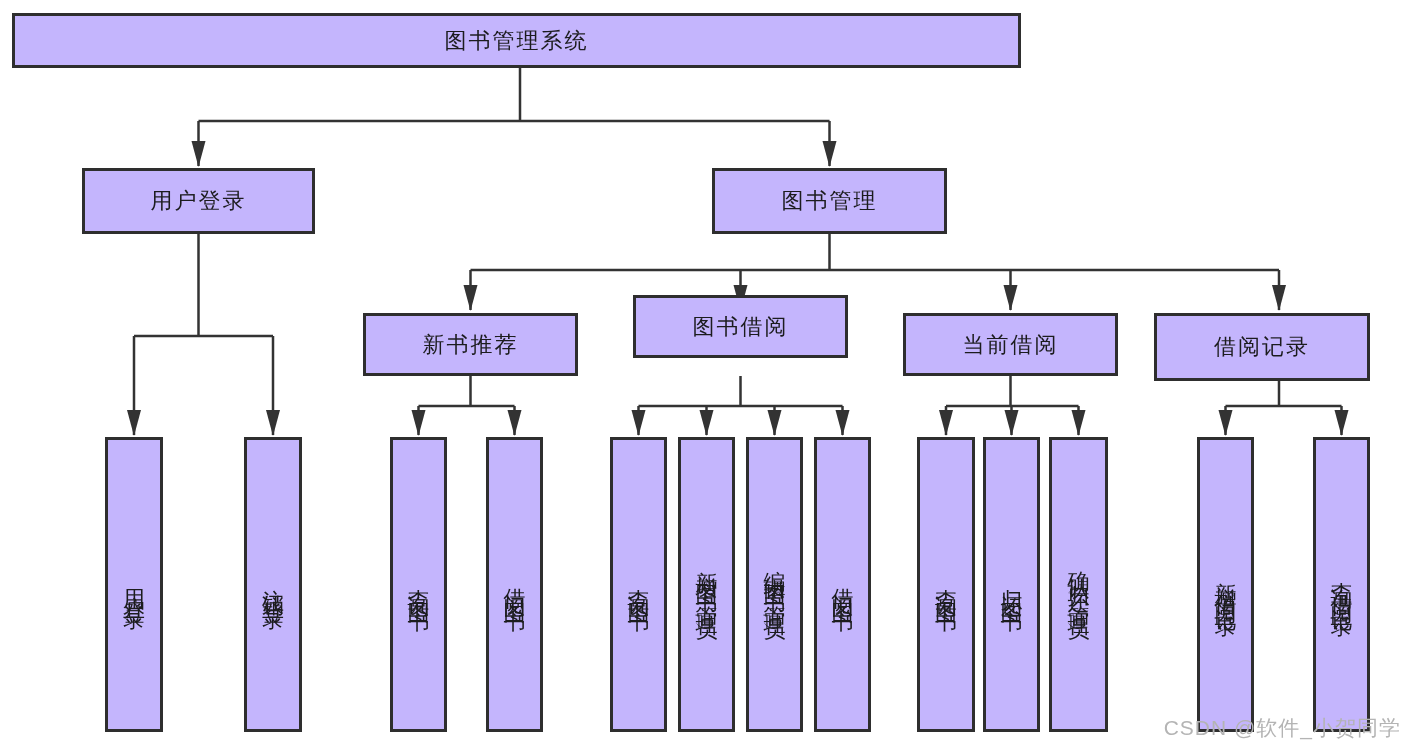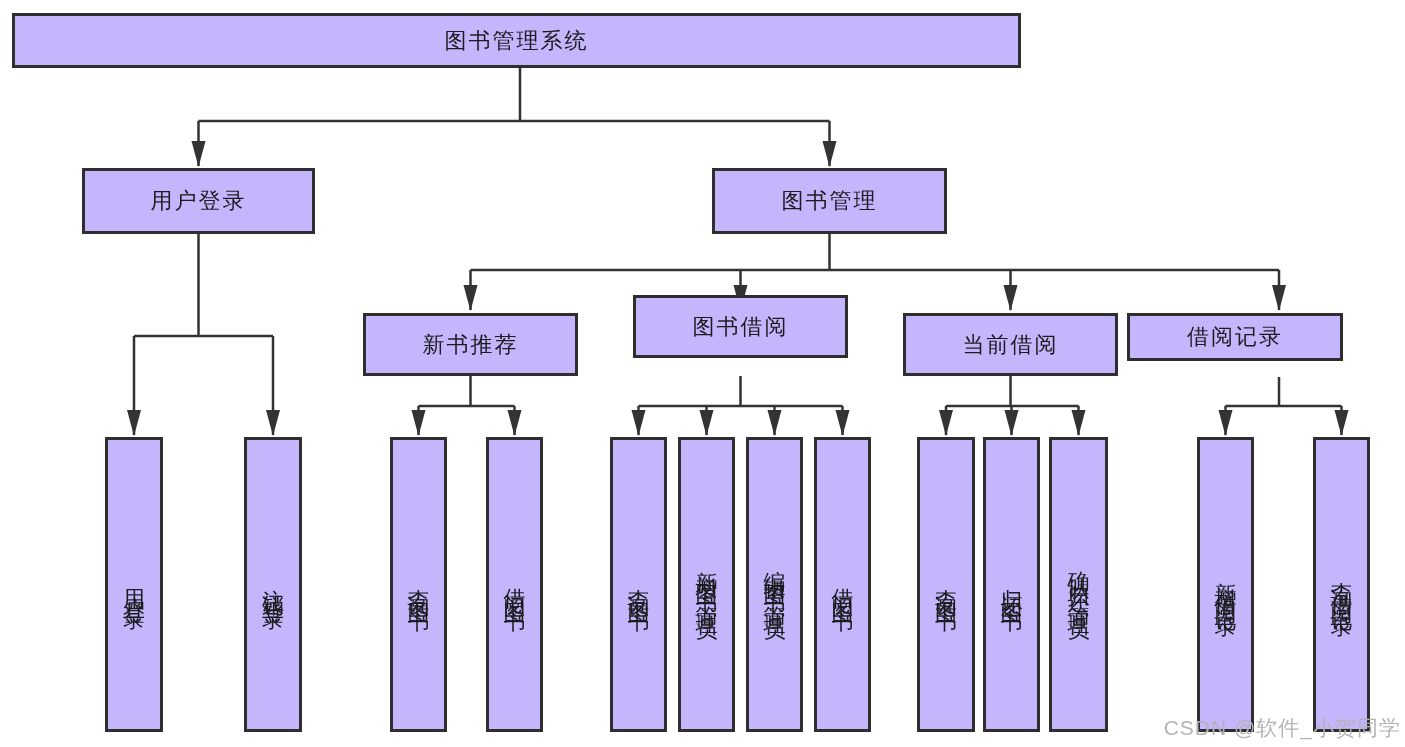--- a/index.html
+++ b/index.html
@@ -104,21 +104,21 @@
 
   <div class="box h" style="left:712px;top:168px;width:235px;height:66px">
     <span class="label">图书管理</span>
   </div>
   <div class="box h" style="left:633px;top:295px;width:215px;height:63px">
     <span class="label">图书借阅</span>
   </div>
   <div class="box h" style="left:903px;top:313px;width:215px;height:63px">
     <span class="label">当前借阅</span>
   </div>
-  <div class="box h" style="left:1127px;top:313px;width:216px;height:48px">
+  <div class="box h" style="left:1154px;top:313px;width:216px;height:68px">
     <span class="label">借阅记录</span>
   </div>
 
   <div class="box v" style="left:105px;top:437px;width:58px;height:295px">
     <span class="label">用户登录</span>
   </div>
   <div class="box v" style="left:244px;top:437px;width:58px;height:295px">
     <span class="label">注销登录</span>
   </div>
 

